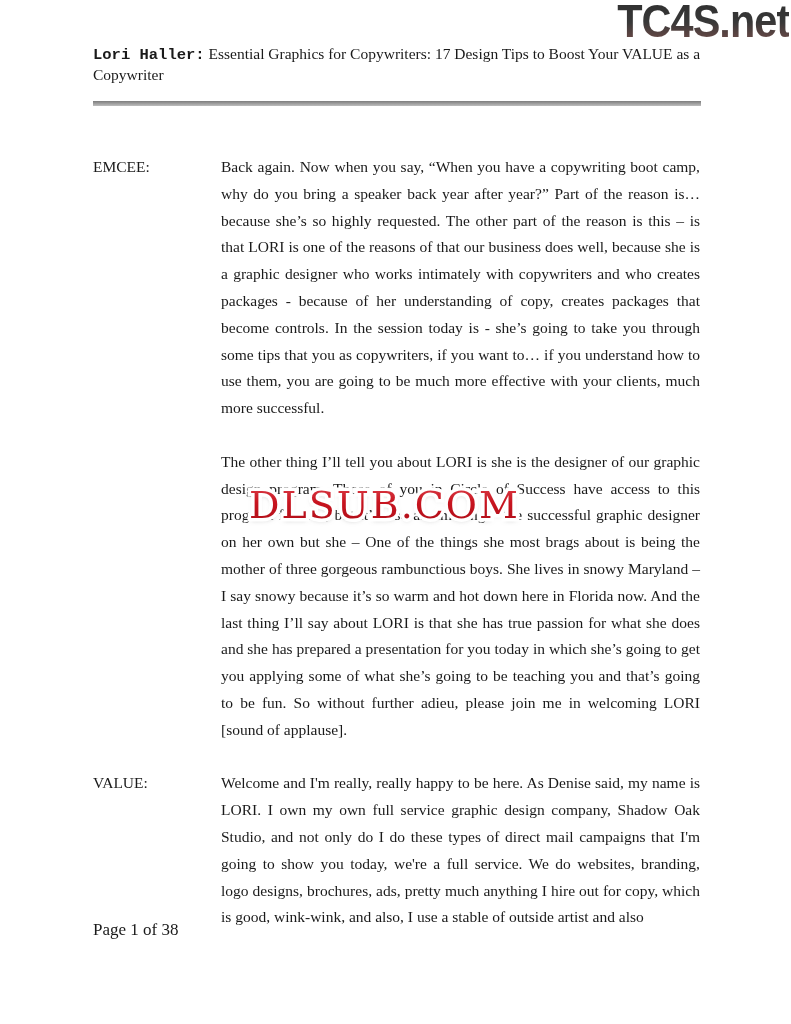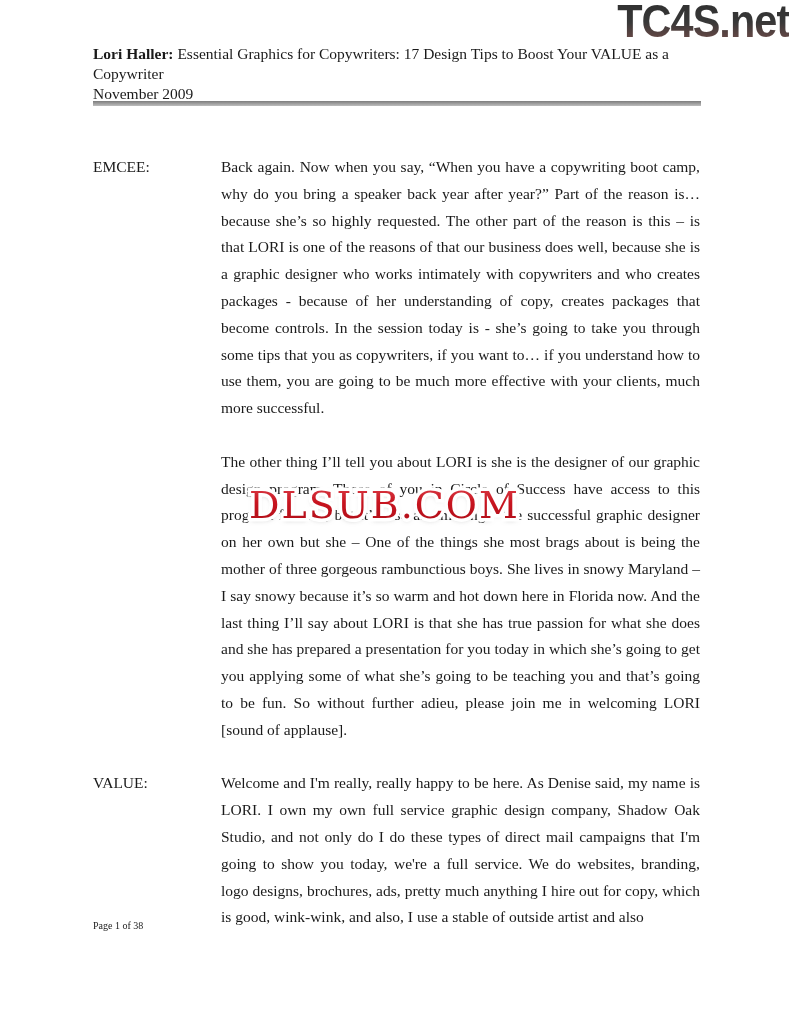--- a/index.html
+++ b/index.html
@@ -30,21 +30,21 @@
     user-select:none;
   }
 
   
   .header{
     position:absolute;
     left:93px;top:44px;width:608px;
     font-size:15.5px;
     line-height:20px;
   }
-  .header .bold{font-weight:700;}
+  .header .bold{font-weight:700;font-family:Liberation Mono, monospace;}
   .header .date{display:block;}
   .rule{
     position:absolute;
     left:93px;top:101px;width:608px;height:5px;
     background:linear-gradient(180deg,#7c7c7c 0%,#9a9a9a 45%,#bdbdbd 100%);
   }
 
   
   .transcript{
     position:absolute;
@@ -60,21 +60,21 @@
   .speaker{white-space:nowrap;}
   .ptext{
     text-align:justify;
     text-justify:inter-word;
   }
 
   
   .footer{
     position:absolute;
     left:93px;top:920px;
-    font-size:10px;
+    font-size:17px;
   }
 
   
   .watermark{
     position:absolute;
     left:249px;top:480px;
     font-family:"DejaVu Serif", serif;
     font-weight:400;
     font-size:38px;
     letter-spacing:2px;
@@ -126,21 +126,20 @@
 </style>
 </head>
 <body>
 
 <div class="page">
 
   <div class="tc4s">TC4S.net</div>
 
   <div class="header">
     <span class="bold">Lori Haller:</span><span> Essential Graphics for Copywriters: 17 Design Tips to Boost Your VALUE as a Copywriter</span>
-    <span class="date">November 2009</span>
   </div>
   <div class="rule"></div>
 
   <div class="transcript">
 
     <div class="para">
       <div class="speaker">EMCEE:</div>
       <div class="ptext">Back again. Now when you say, “When you have a copywriting boot camp, why do you bring a speaker back year after year?” Part of the reason is… because she’s so highly requested. The other part of the reason is this – is that LORI is one of the reasons of that our business does well, because she is a graphic designer who works intimately with copywriters and who creates packages - because of her understanding of copy, creates packages that become controls. In the session today is - she’s going to take you through some tips that you as copywriters, if you want to… if you understand how to use them, you are going to be much more effective with your clients, much more successful.</div>
     </div>
 

